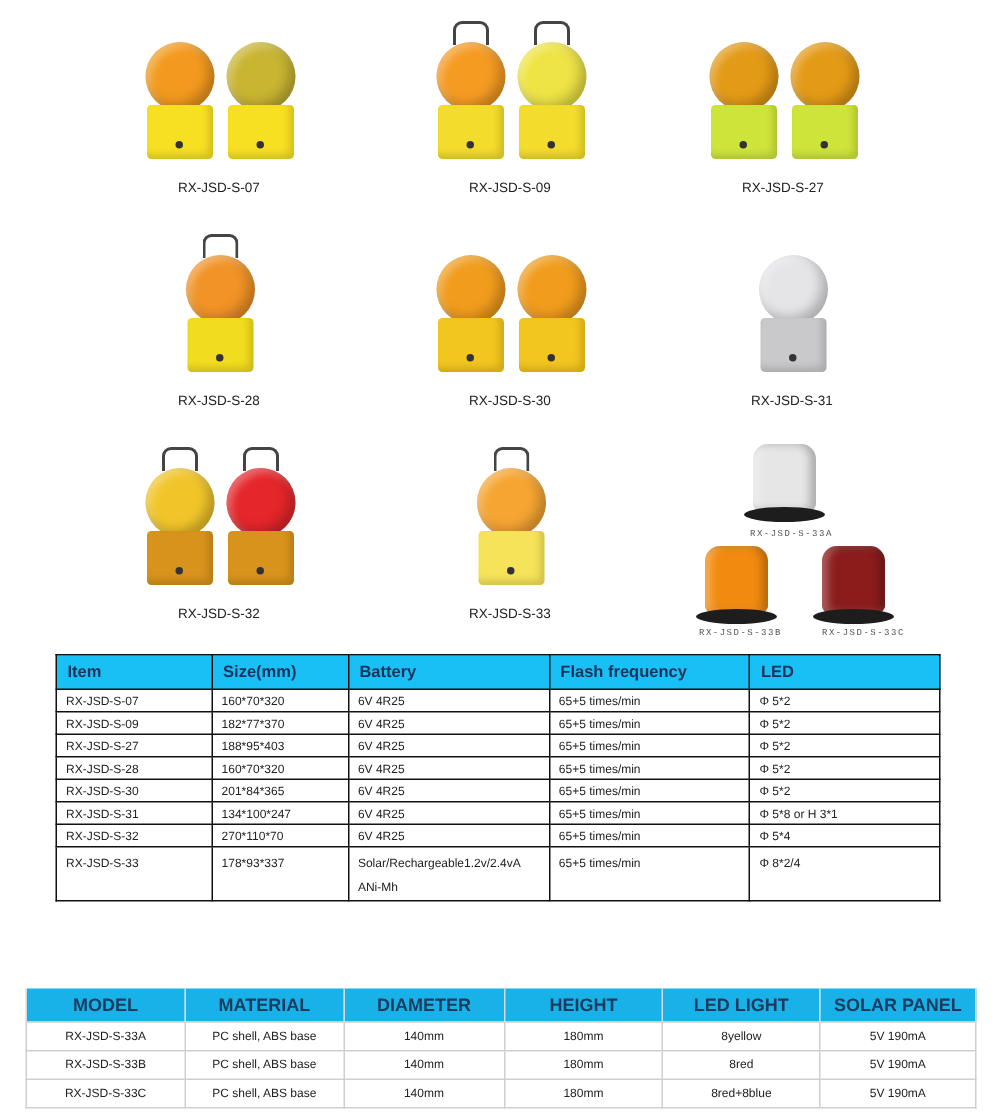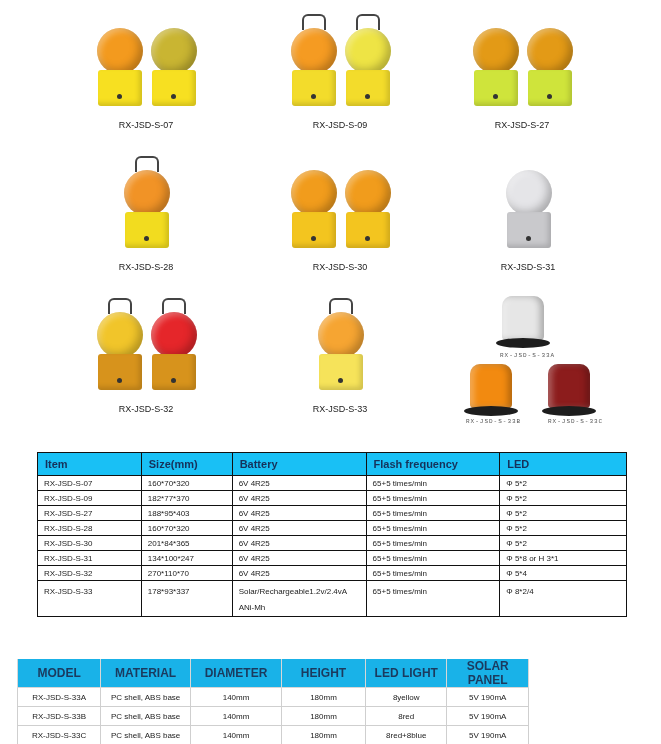--- a/index.html
+++ b/index.html
@@ -16,26 +16,26 @@
   .lamp .base { position: absolute; left: 3px; top: 60px; width: 44px; height: 36px; border-radius: 3px; box-shadow: inset -3px -3px 5px rgba(0,0,0,0.15); }
   .lamp .handle { position: absolute; left: 13px; top: 4px; width: 24px; height: 16px; border: 2px solid #444; border-bottom: none; border-radius: 6px 6px 0 0; }
   .lamp .dot { position: absolute; left: 22px; top: 84px; width: 5px; height: 5px; border-radius: 50%; background: #333; }
 
   .strobe { position: relative; width: 54px; height: 60px; }
   .strobe .dome { position: absolute; left: 6px; top: 0; width: 42px; height: 44px; border-radius: 10px 10px 4px 4px; box-shadow: inset -4px 0 6px rgba(0,0,0,0.25), inset 4px 0 6px rgba(255,255,255,0.3); }
   .strobe .foot { position: absolute; left: 0; top: 42px; width: 54px; height: 10px; background: #1d1d1d; border-radius: 50%; }
   .strobe-caption { position: absolute; font-size: 6px; color: #555; letter-spacing: 1px; font-family: "Liberation Mono", monospace; }
 
   table { border-collapse: collapse; position: absolute; }
-  #spec-table { left: 37px; top: 452px; width: 590px; font-size: 8px; }
+  #spec-table { left: 37px; top: 436px; width: 590px; font-size: 8px; }
   #spec-table th { background: #19c0f5; color: #16315a; font-size: 11px; font-weight: bold; text-align: left; padding: 0 7px; height: 23px; border: 1px solid #111; }
   #spec-table td { border: 1px solid #111; padding: 0 6px; height: 15px; vertical-align: middle; color: #222; }
   #spec-table td.tall { vertical-align: top; padding-top: 3px; line-height: 16px; height: 34px; }
 
-  #solar-table { left: 17px; top: 659px; width: 512px; font-size: 8px; }
+  #solar-table { left: 17px; top: 659px; width: 634px; font-size: 8px; }
   #solar-table th { background: #19b2e8; color: #1b3a5e; font-size: 12px; font-weight: bold; text-align: center; height: 22px; border: 1px solid #d7d7d7; border-top: none; }
   #solar-table td { text-align: center; height: 19px; border: 1px solid #cfcfcf; color: #222; }
 </style>
 </head>
 <body>
 
 <div>
   <div class="product" style="left:46px; top:0px;">
     <div class="pic">
         <div class="lamp">

